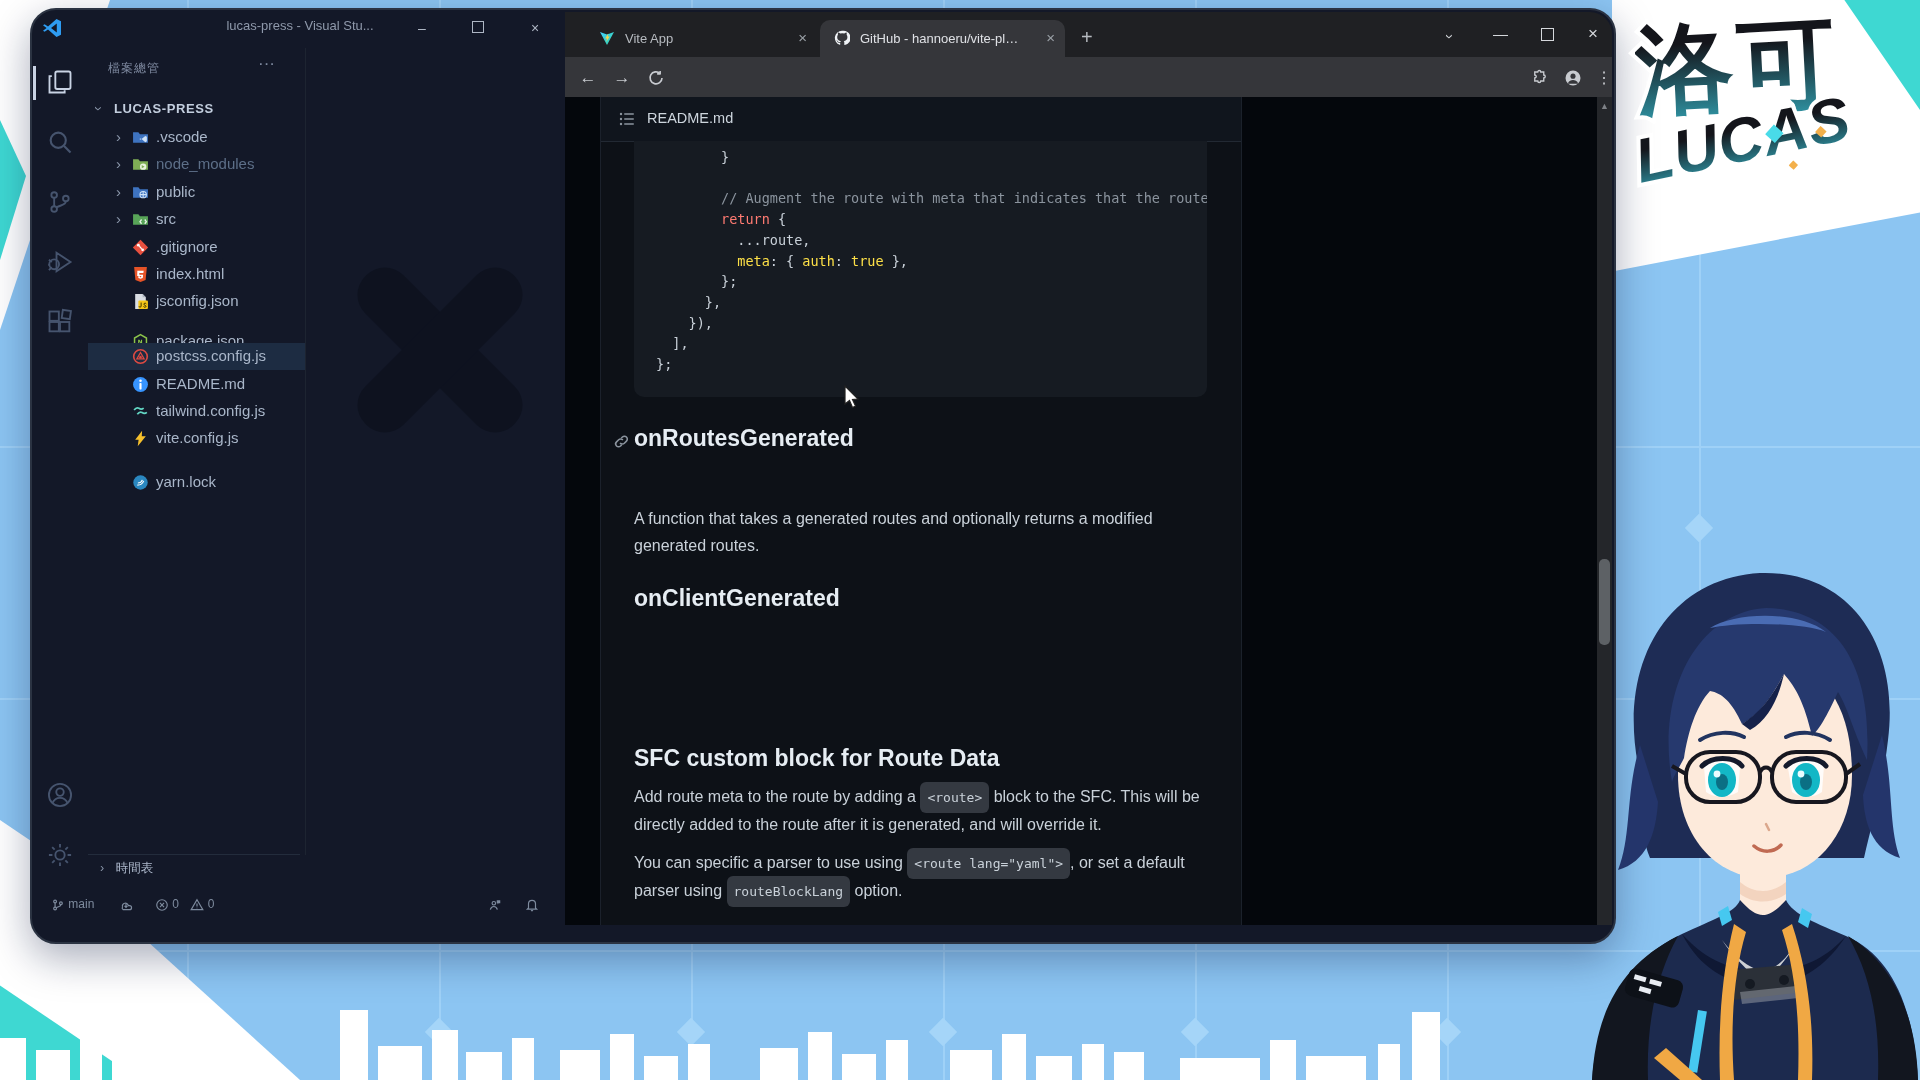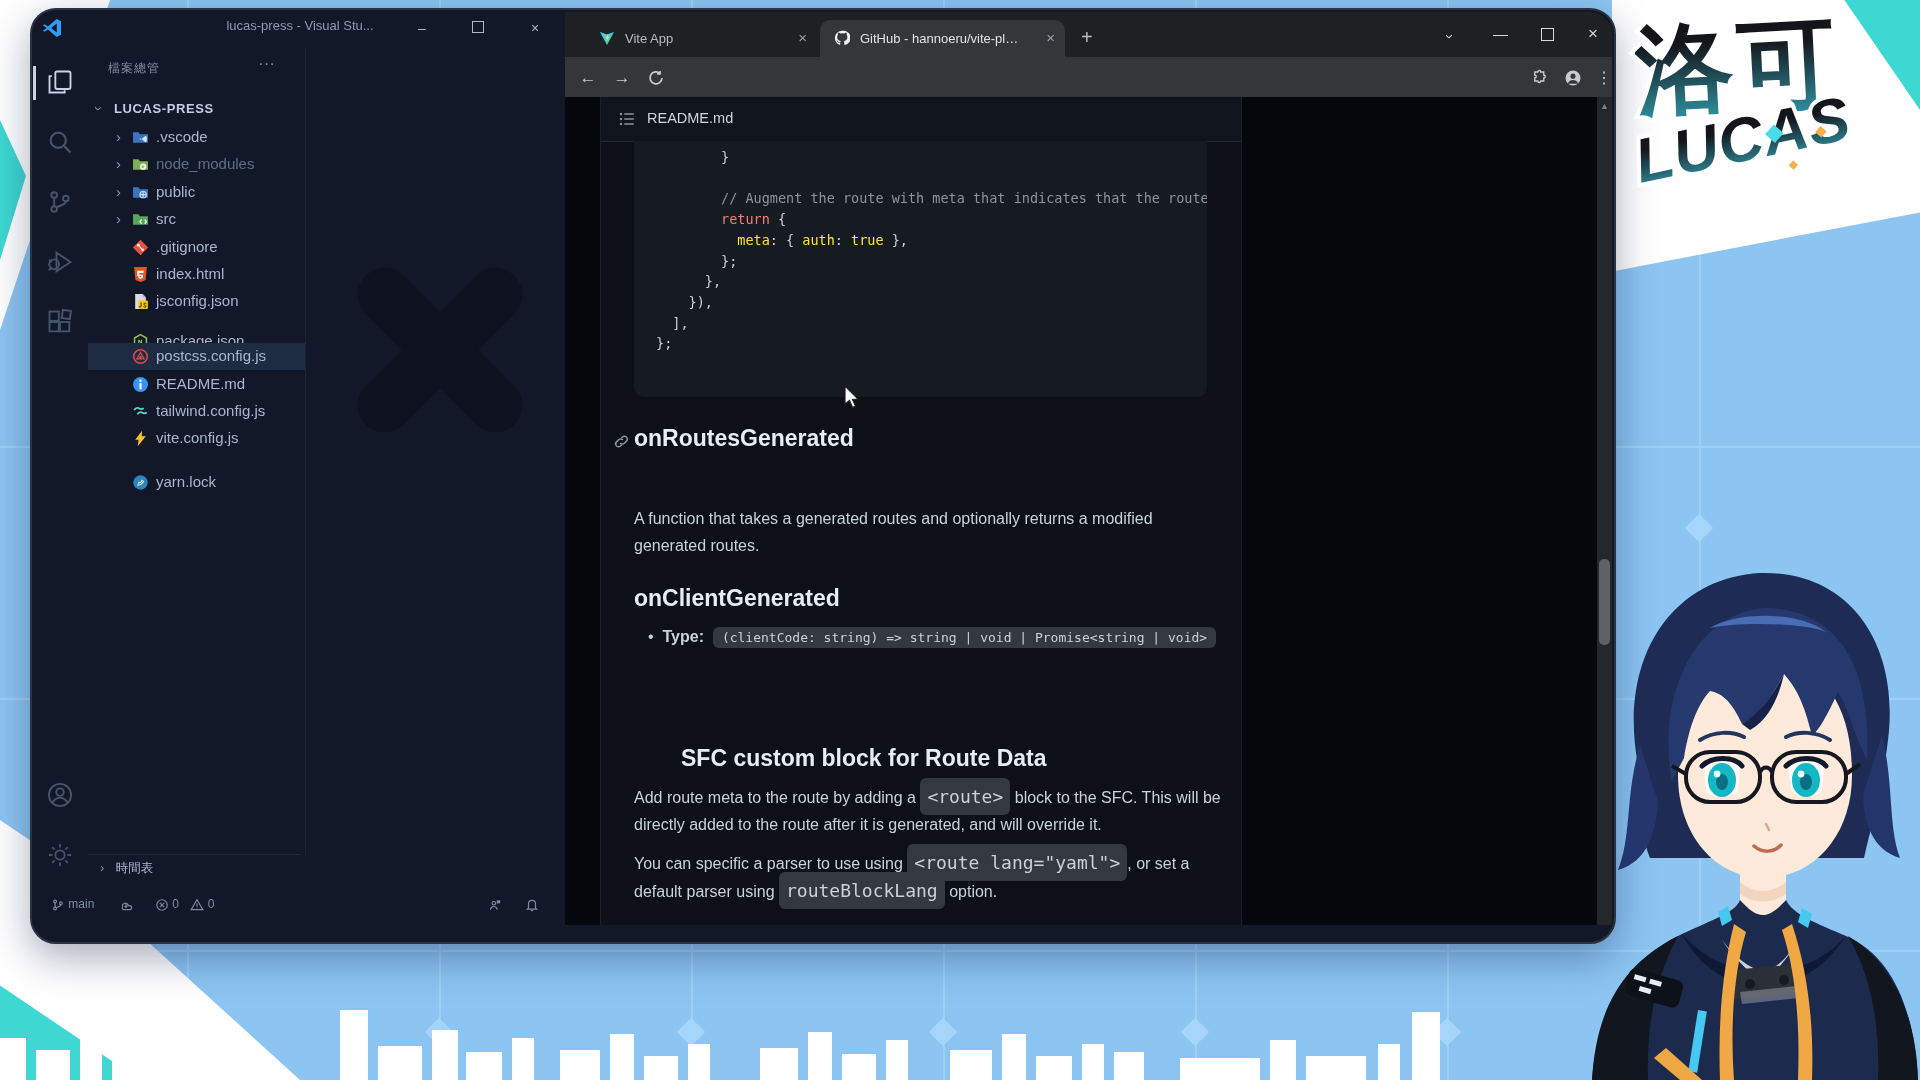--- a/index.html
+++ b/index.html
@@ -61,21 +61,21 @@
   .code-line{white-space:pre;font-family:"DejaVu Sans Mono",monospace;font-size:13.5px;line-height:20.7px;color:#c9d1d9;}
   #codelines{position:absolute;left:22px;top:6px;}
   .tok-comment{color:#8b949e;}
   .tok-keyword{color:#ff7b72;}
   .tok-prop{color:#fde047;}
   .gh-h{position:absolute;font-size:23px;font-weight:600;color:#e6edf3;}
   .gh-p{position:absolute;font-size:16px;line-height:27px;color:#c9d1d9;}
   .bullet{position:absolute;font-size:16px;color:#c9d1d9;}
   .type-label{font-weight:700;}
   .chip{font-family:"DejaVu Sans Mono",monospace;font-size:13px;background:#343941;color:#c9d1d9;border-radius:6px;padding:3px 9px;white-space:nowrap;}
-  .chip-inline{font-family:"DejaVu Sans Mono",monospace;font-size:18px;background:#343941;color:#c9d1d9;border-radius:6px;padding:8px 7px;white-space:nowrap;}
+  .chip-inline{font-family:"DejaVu Sans Mono",monospace;font-size:13px;background:#343941;color:#c9d1d9;border-radius:6px;padding:8px 7px;white-space:nowrap;}
 
   
   #logo{position:absolute;left:1626px;top:6px;width:300px;height:215px;transform:rotate(-3deg);}
   .logo-kanji{position:absolute;left:12px;top:-6px;font-size:98px;font-weight:bold;letter-spacing:4px;
     background:linear-gradient(#14151b 30%,#2e8d9c 85%);-webkit-background-clip:text;background-clip:text;color:transparent;
     text-shadow:none;}
   .logo-kanji-stroke{-webkit-text-stroke:8px #ffffff;color:#fff;background:none;z-index:0;}
   .logo-latin{position:absolute;left:6px;top:96px;font-size:62px;font-weight:bold;font-style:italic;letter-spacing:1px;transform:rotate(-9deg);
     background:linear-gradient(#14151b 35%,#2e8d9c 90%);-webkit-background-clip:text;background-clip:text;color:transparent;}
   .logo-latin-stroke{-webkit-text-stroke:8px #ffffff;color:#fff;background:none;}
@@ -462,41 +462,41 @@
             </svg>
           <span class="name">README.md</span>
         </div>
 
         <div id="codeblock">
           <div id="codelines">
               <div class="code-line"><span class="tok-n">        }</span></div>
               <div class="code-line">&nbsp;</div>
               <div class="code-line"><span class="tok-n">        </span><span class="tok-comment">// Augment the route with meta that indicates that the route req</span></div>
               <div class="code-line"><span class="tok-n">        </span><span class="tok-keyword">return</span><span class="tok-n"> {</span></div>
+              <div class="code-line"><span class="tok-n">          ...route,</span></div>
               <div class="code-line"><span class="tok-n">          </span><span class="tok-prop">meta</span><span class="tok-n">: { </span><span class="tok-prop">auth</span><span class="tok-n">: </span><span class="tok-prop">true</span><span class="tok-n"> },</span></div>
               <div class="code-line"><span class="tok-n">        };</span></div>
               <div class="code-line"><span class="tok-n">      },</span></div>
               <div class="code-line"><span class="tok-n">    }),</span></div>
               <div class="code-line"><span class="tok-n">  ],</span></div>
               <div class="code-line"><span class="tok-n">};</span></div>
             </div>
 
         </div>
 
         <svg class="abs" style="left:12px;top:336px;" width="17" height="17" viewBox="0 0 24 24" fill="none" stroke="#8b949e" stroke-width="2.2">
             <path d="M10 14 a4 4 0 0 0 6 .4 l3-3 a4 4 0 0 0-5.7-5.7 l-1.7 1.7"></path>
             <path d="M14 10 a4 4 0 0 0-6-.4 l-3 3 a4 4 0 0 0 5.7 5.7 l1.7-1.7"></path>
           </svg>
         <div class="gh-h" style="left:33px;top:328px;">onRoutesGenerated</div>
         <div class="gh-p" style="left:33px;top:408px;width:592px;">A function that takes a generated routes and optionally returns a modified generated routes.</div>
 
         <div class="gh-h" style="left:33px;top:488px;">onClientGenerated</div>
-        <div class="bullet" style="left:47px;top:531px;">•&nbsp; <span class="type-label">Type:</span>&nbsp; <span class="chip">(clientCode: string) =&gt; string | void | Promise&lt;string | void&gt;</span></div>
-
-        <div class="gh-h" style="left:33px;top:648px;margin-left:47px;">SFC custom block for Route Data</div>
+
+        <div class="gh-h" style="left:33px;top:648px;">SFC custom block for Route Data</div>
         <div class="gh-p" style="left:33px;top:686px;width:618px;"><span>Add route meta to the route by adding a </span><code class="chip-inline">&lt;route&gt;</code><span> block to the SFC. This will be directly added to the route after it is generated, and will override it.</span></div>
         <div class="gh-p" style="left:33px;top:752px;width:600px;"><span>You can specific a parser to use using </span><code class="chip-inline">&lt;route lang="yaml"&gt;</code><span>, or set a default parser using </span><code class="chip-inline">routeBlockLang</code><span> option.</span></div>
       </div>
 
       <svg class="abs" style="left:278px;top:288px;" width="18" height="26" viewBox="0 0 18 26">
           <path d="M2 1 L2 19 L6.5 15.5 L9.5 22.5 L12.5 21 L9.5 14.5 L15 14 Z" fill="#fff" stroke="#222" stroke-width="1.2"></path>
         </svg>
 
       <div id="vscroll">
         <div class="up">▲</div>

